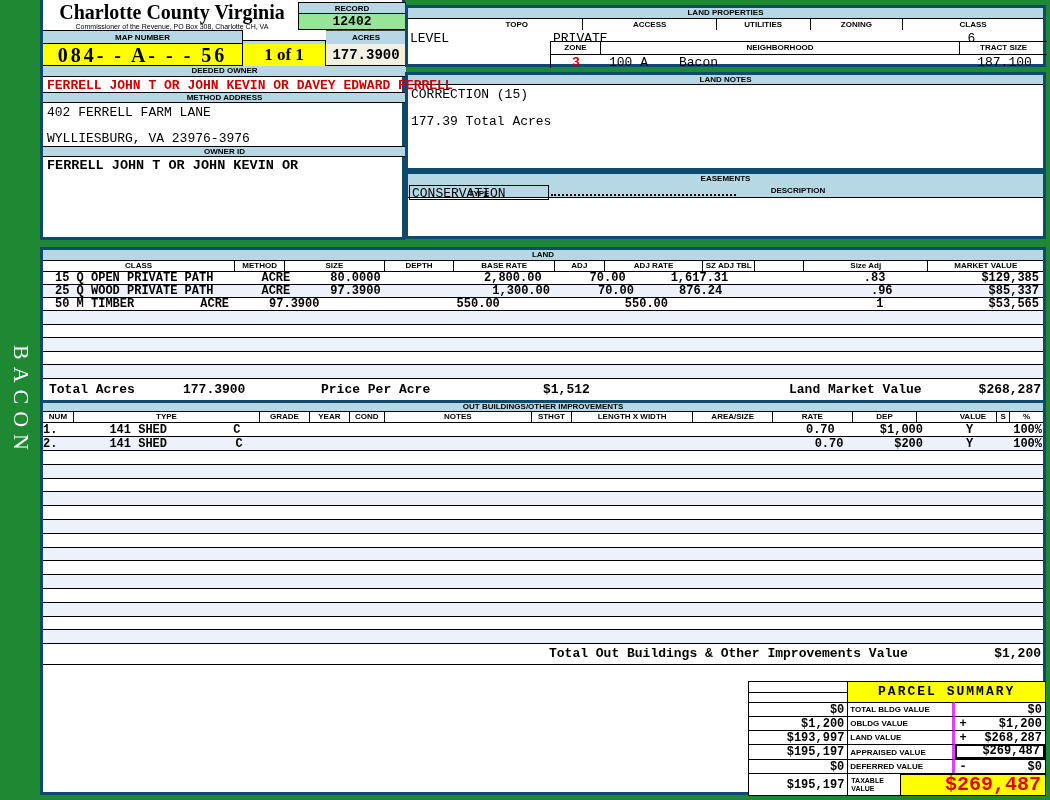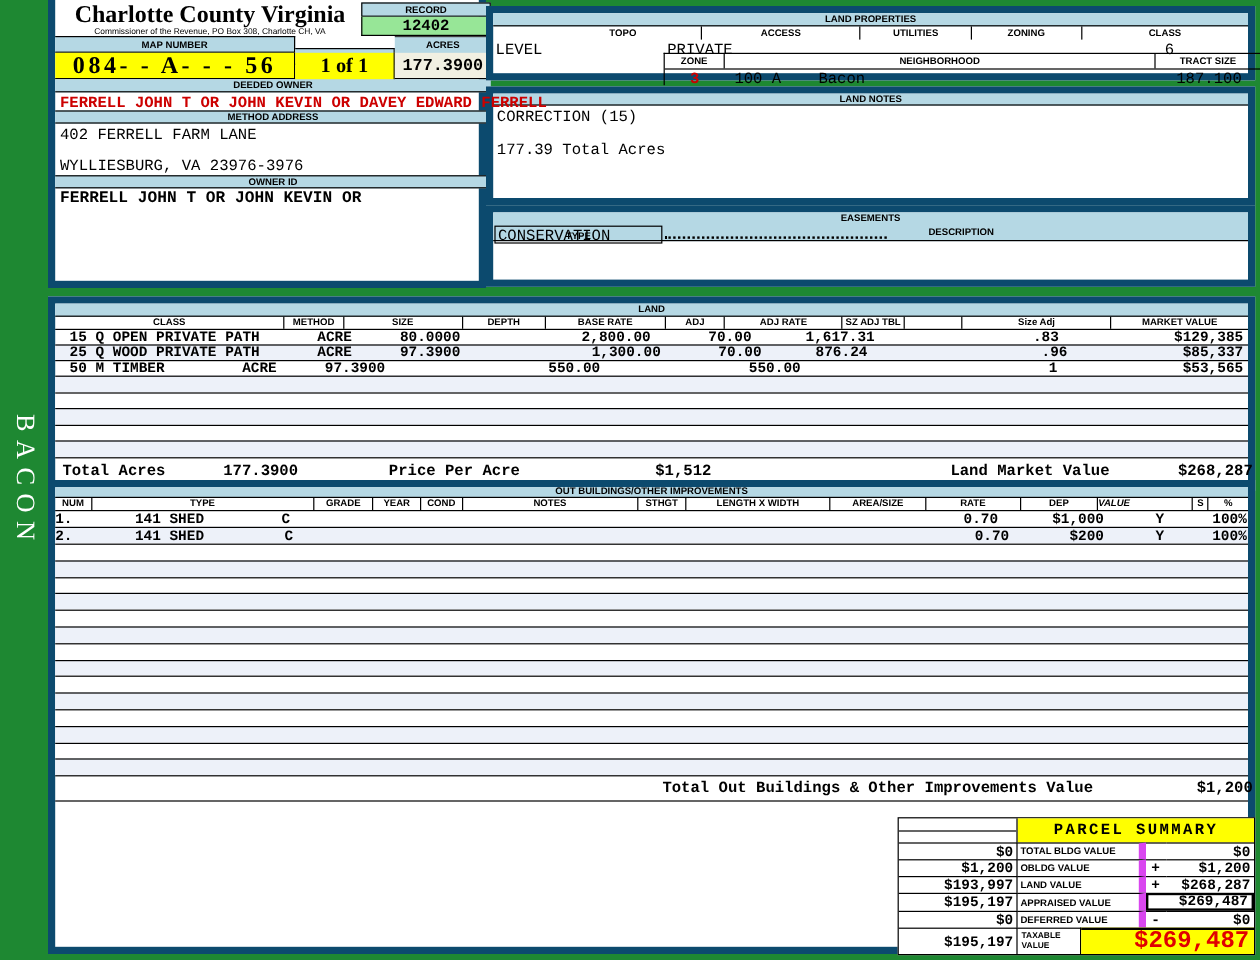--- a/index.html
+++ b/index.html
@@ -4,21 +4,21 @@
 <style>
   html,body{margin:0;padding:0;}
   .page{position:relative;width:1050px;height:800px;background:#1e8832;overflow:hidden;
         font-family:"Liberation Sans",sans-serif;color:#000;}
   .abs{position:absolute;box-sizing:border-box;}
   .mono{font-family:"Liberation Mono","DejaVu Sans Mono",monospace;}
   .serif{font-family:"Liberation Serif",serif;}
   .lbl{font-family:"Liberation Sans",sans-serif;font-size:8px;font-weight:bold;}
   .band{background:#b5d8e4;border-bottom:1px solid #000;text-align:center;
         font-size:8px;font-weight:bold;box-sizing:border-box;}
-  .whitebox{background:#fff;border:6px solid #0c4a6e;}
+  .whitebox{background:#fff;border:3px solid #0c4a6e;}
   .cellhdr{box-sizing:border-box;border-right:1px solid #000;text-align:center;overflow:hidden;}
   .row{display:flex;box-sizing:border-box;border-top:1px solid #000;}
   .cell{box-sizing:border-box;overflow:visible;white-space:nowrap;}
   .stripe{box-sizing:border-box;border-top:1px solid #000;background:#fff;}
   .stripe.blue{background:#edf1f9;}
   .datatxt{font-family:"Liberation Mono","DejaVu Sans Mono",monospace;font-weight:bold;font-size:12px;line-height:13px;gap:40px;}
   
   .lc0{width:193px;padding-left:12px;text-align:left;}
   .lc1{width:50px;padding-left:8px;text-align:left;}
   .lc2{width:100px;padding-right:10px;text-align:right;}
@@ -42,21 +42,21 @@
   .oc8{width:80px;}
   .oc9{width:80px;}
   .oc10{width:65px;padding-right:5px;text-align:right;}
   .oc11{width:80px;padding-right:3px;text-align:right;}
   .oc12{width:13px;text-align:center;}
   .oc13{width:33px;padding-right:1px;text-align:right;}
   
   .ps-cell{box-sizing:border-box;border-top:1px solid #000;overflow:hidden;white-space:nowrap;}
   .ps-prev{width:100px;border-right:1px solid #000;text-align:right;padding-right:3px;
            font-family:"Liberation Mono","DejaVu Sans Mono",monospace;font-weight:bold;font-size:12px;line-height:14px;}
-  .ps-label{width:107px;border-right:6px solid #d946ef;font-size:8px;font-weight:bold;line-height:14px;padding-left:2px;}
+  .ps-label{width:107px;border-right:3px solid #d946ef;font-size:8px;font-weight:bold;line-height:14px;padding-left:2px;}
   .ps-op{width:17px;text-align:center;font-family:"Liberation Mono","DejaVu Sans Mono",monospace;font-weight:bold;font-size:12px;line-height:14px;}
   .ps-val{width:74px;text-align:right;padding-right:3px;
           font-family:"Liberation Mono","DejaVu Sans Mono",monospace;font-weight:bold;font-size:12px;line-height:14px;}
 </style>
 </head>
 <body>
 
 <div class="page">
 
   <div class="abs serif" style="left:8px;top:345px;writing-mode:vertical-rl;color:#fff;font-size:22px;letter-spacing:7px;">BACON</div>
@@ -214,21 +214,21 @@
       <div class="cellhdr lbl oc1" style="padding-left:0;text-align:center;line-height:10px;">TYPE</div>
       <div class="cellhdr lbl oc2" style="line-height:10px;">GRADE</div>
       <div class="cellhdr lbl oc3" style="text-align:center;line-height:10px;">YEAR</div>
       <div class="cellhdr lbl oc4" style="text-align:center;line-height:10px;">COND</div>
       <div class="cellhdr lbl oc5" style="text-align:center;line-height:10px;">NOTES</div>
       <div class="cellhdr lbl oc6" style="text-align:center;line-height:10px;">STHGT</div>
       <div class="cellhdr lbl oc7" style="text-align:center;line-height:10px;">LENGTH X WIDTH</div>
       <div class="cellhdr lbl oc8" style="text-align:center;line-height:10px;">AREA/SIZE</div>
       <div class="cellhdr lbl oc9" style="text-align:center;line-height:10px;">RATE</div>
       <div class="cellhdr lbl oc10" style="padding-right:0;text-align:center;line-height:10px;">DEP</div>
-      <div class="cellhdr lbl oc11" style="padding-right:10px;text-align:left;line-height:10px;font-style:italic;">VALUE</div>
+      <div class="cellhdr lbl oc11" style="padding-right:10px;text-align:right;line-height:10px;">VALUE</div>
       <div class="cellhdr lbl oc12" style="line-height:10px;">S</div>
       <div class="cellhdr lbl oc13" style="padding-right:0;text-align:center;line-height:10px;border-right:none;">% COMP</div>
     </div>
 
     <div class="row datatxt" style="height:14px;line-height:14px;">
       <div class="cell oc0">1.</div>
         <div class="cell oc1">141 SHED</div>
       <div class="cell oc2">C</div>
         <div class="cell oc3"></div>
       <div class="cell oc4"></div>

